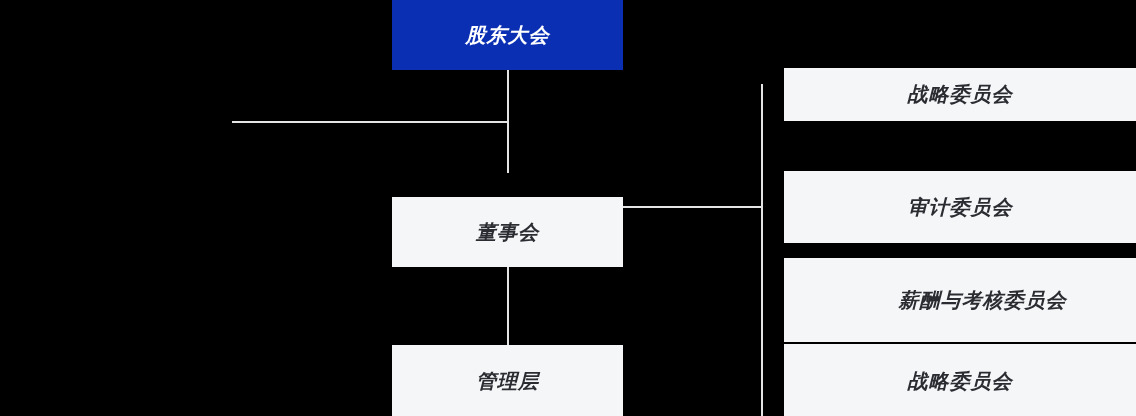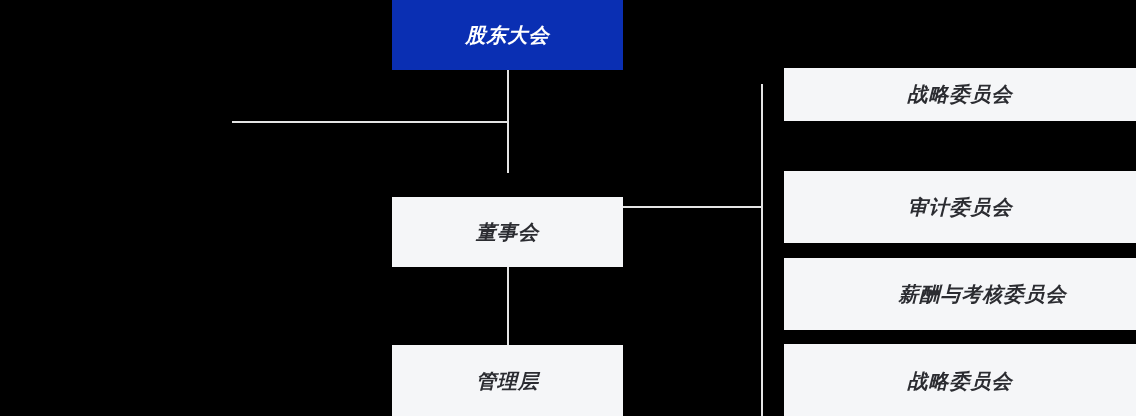--- a/index.html
+++ b/index.html
@@ -39,21 +39,21 @@
   }
   
   .n-root        { left: 392px; top: 0;     width: 231px; height: 70px; }
   .n-supervisory { left: 0;     top: 86px;  width: 232px; height: 72px; }
   .n-board       { left: 392px; top: 173px; width: 231px; height: 70px; margin-top: 24px; }
   .n-management  { left: 392px; top: 345px; width: 231px; height: 73px; }
   
   .n-committee   { left: 784px; width: 352px; }
   .n-c0 { top: 68px;  height: 53px; justify-content: center; }
   .n-c1 { top: 171px; height: 72px; text-align: right; }
-  .n-c2 { top: 258px; height: 72px; padding-left: 45px; }
+  .n-c2 { top: 258px; height: 84px; padding-left: 45px; }
   .n-c3 { top: 344px; height: 74px; }
   
   .l-root-board   { left: 507px; top: 70px;  width: 2px;   height: 103px; }
   .l-board-mgmt   { left: 507px; top: 243px; width: 2px;   height: 102px; }
   .l-supervisory  { left: 232px; top: 121px; width: 277px; height: 2px;  }
   .l-board-comm   { left: 623px; top: 206px; width: 140px; height: 2px;  }
   .l-trunk        { left: 761px; top: 84px;  width: 2px;   height: 332px; }
 </style>
 </head>
 <body>

